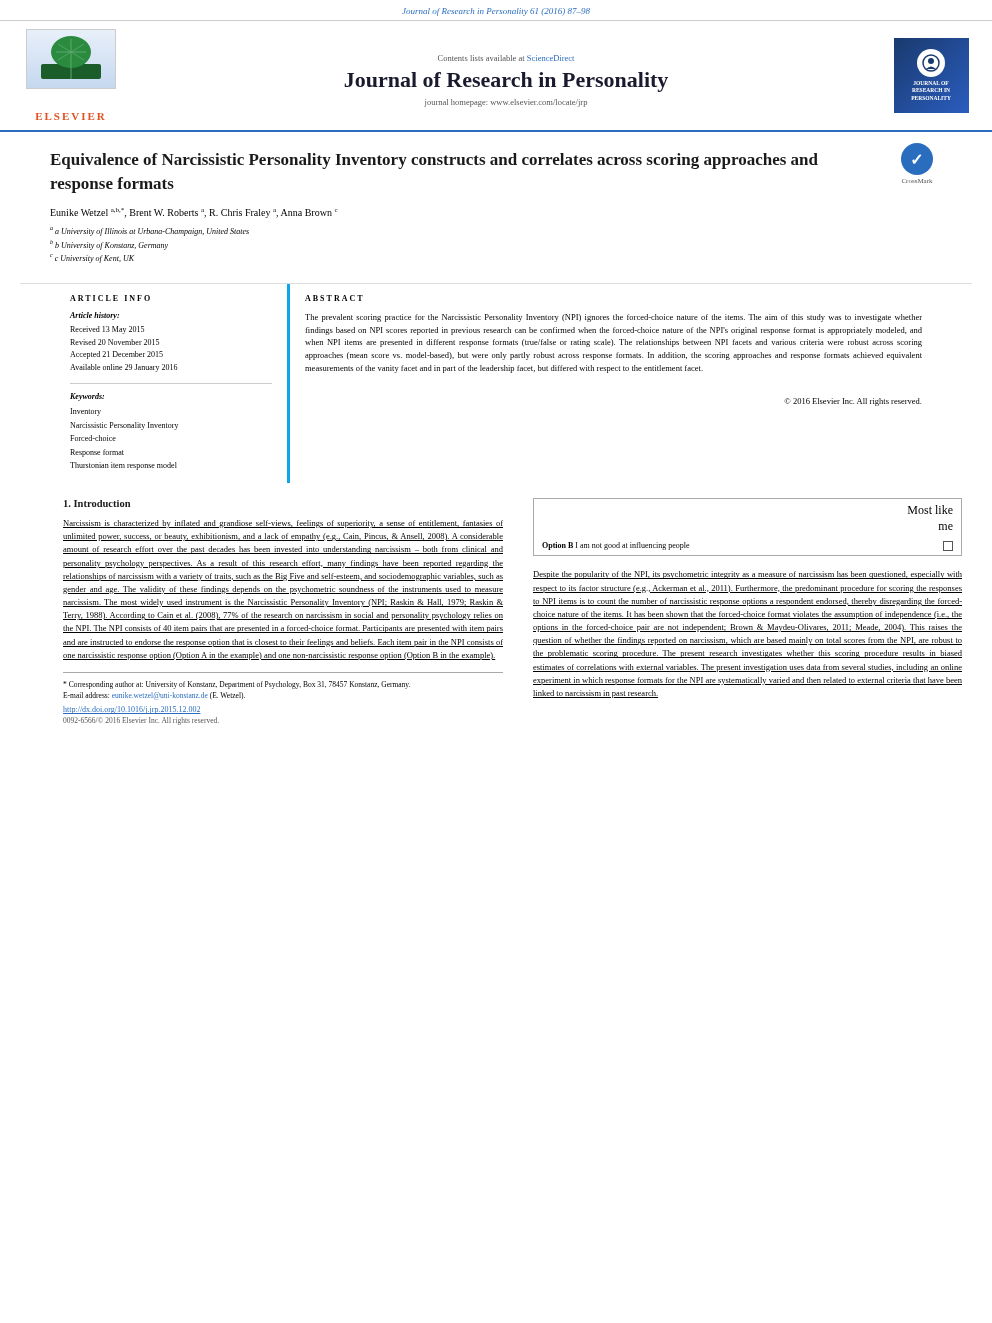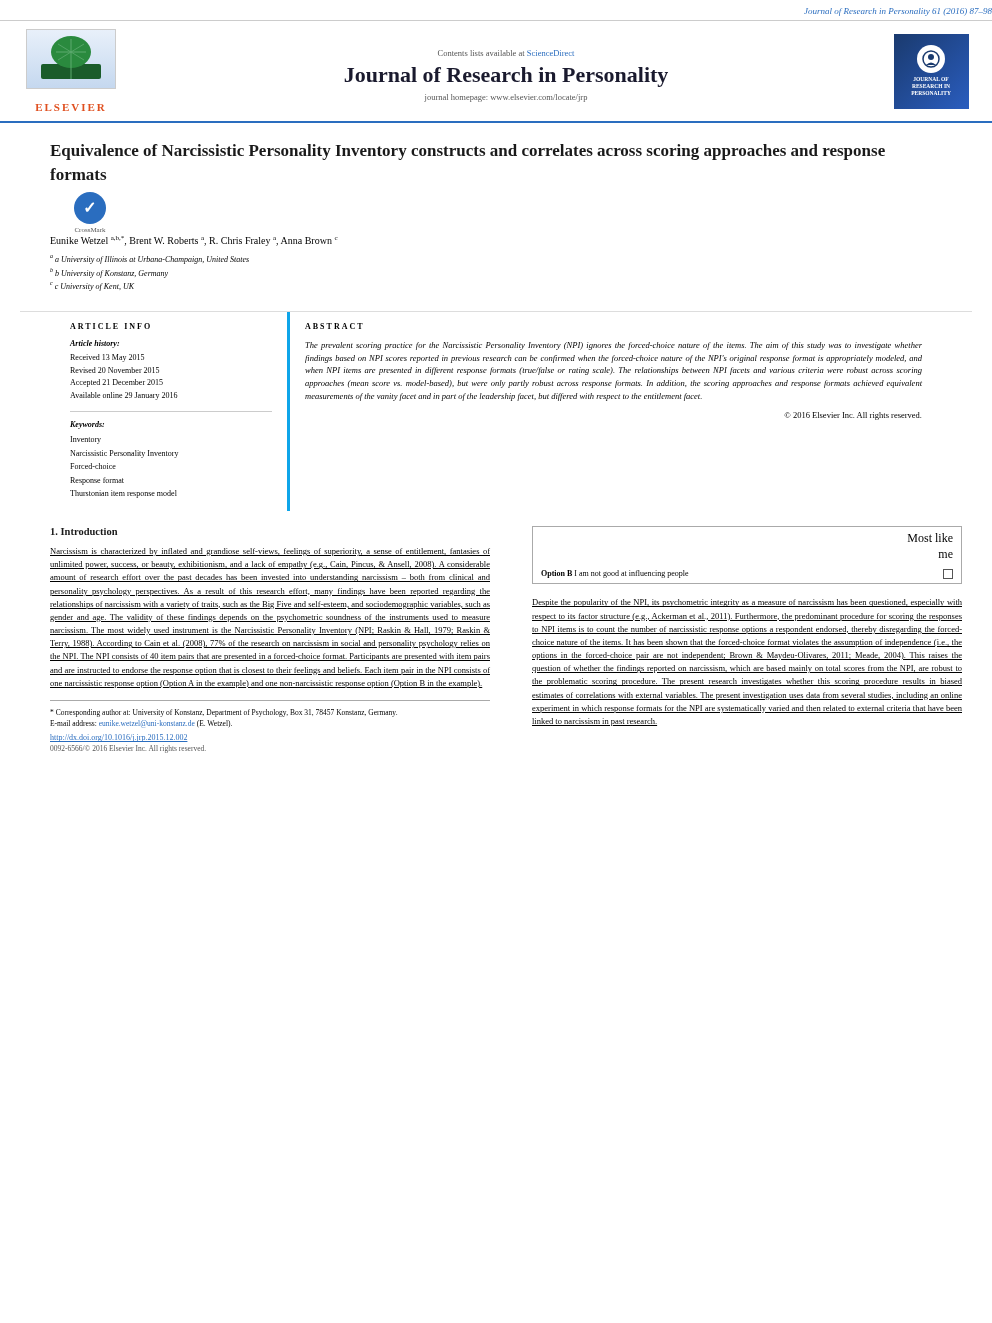--- a/index.html
+++ b/index.html
@@ -6,21 +6,21 @@
     body {
       background: #fff;
       font-family: 'Times New Roman', Times, serif;
       font-size: 9.5px;
       color: #000;
       width: 992px;
       min-height: 1323px;
     }
 
     .top-bar {
-      text-align: right;
+      text-align: center;
       padding: 6px 0 4px;
       font-size: 9px;
       color: #2a6dbf;
       font-style: italic;
       border-bottom: 1px solid #ccc;
     }
 
     .header-section {
       display: flex;
       align-items: center;
@@ -51,21 +51,21 @@
       text-align: center;
       color: #555;
       font-style: italic;
     }
 
     .header-logo-left .elsevier-text {
       font-size: 11px;
       color: #e05020;
       font-weight: bold;
       letter-spacing: 2px;
-      margin-top: 12px;
+      margin-top: 21px;
     }
 
     .header-center {
       flex: 1;
       text-align: center;
       padding: 0 10px;
       margin-top: 8px;
     }
 
     .header-center .science-direct-text {
@@ -256,36 +256,34 @@
     }
 
     .abstract-text {
       font-size: 8.5px;
       line-height: 1.5;
       color: #000;
       text-align: justify;
     }
 
     .abstract-text p {
-      margin-bottom: 6px;
-      font-style: italic;
+      margin-bottom: 20px;
     }
 
     .copyright-line {
       font-size: 8.5px;
       text-align: right;
       color: #000;
       margin-top: 6px;
     }
 
     .main-content {
       display: flex;
-      padding: 10px 30px 10px 50px;
+      padding: 10px 30px 10px 63px;
       margin-top: 5px;
-      gap: 12px;
     }
 
     .main-left {
       width: 460px;
       flex-shrink: 0;
       padding-right: 20px;
     }
 
     .main-right {
       flex: 1;
@@ -440,21 +438,21 @@
         </svg>
       </div>
       <div style="font-size:5.5px; line-height:1.3; color:#fff; text-align:center;">
         JOURNAL OF<br>RESEARCH IN<br>PERSONALITY
       </div>
     </div>
   </div>
 </div>
 
 <div class="article-header">
-  <div style="display:flex; align-items:flex-start;flex-direction:column;">
+  <div style="display:flex; align-items:flex-start;">
     <div style="flex:1;">
       <div class="article-title">Equivalence of Narcissistic Personality Inventory constructs and correlates across scoring approaches and response formats</div>
     </div>
     <div class="crossmark" style="margin-left:15px; min-width:50px;">
       <div class="crossmark-circle">✓</div>
       <div class="crossmark-text">CrossMark</div>
     </div>
   </div>
 
   <div class="authors-line">

